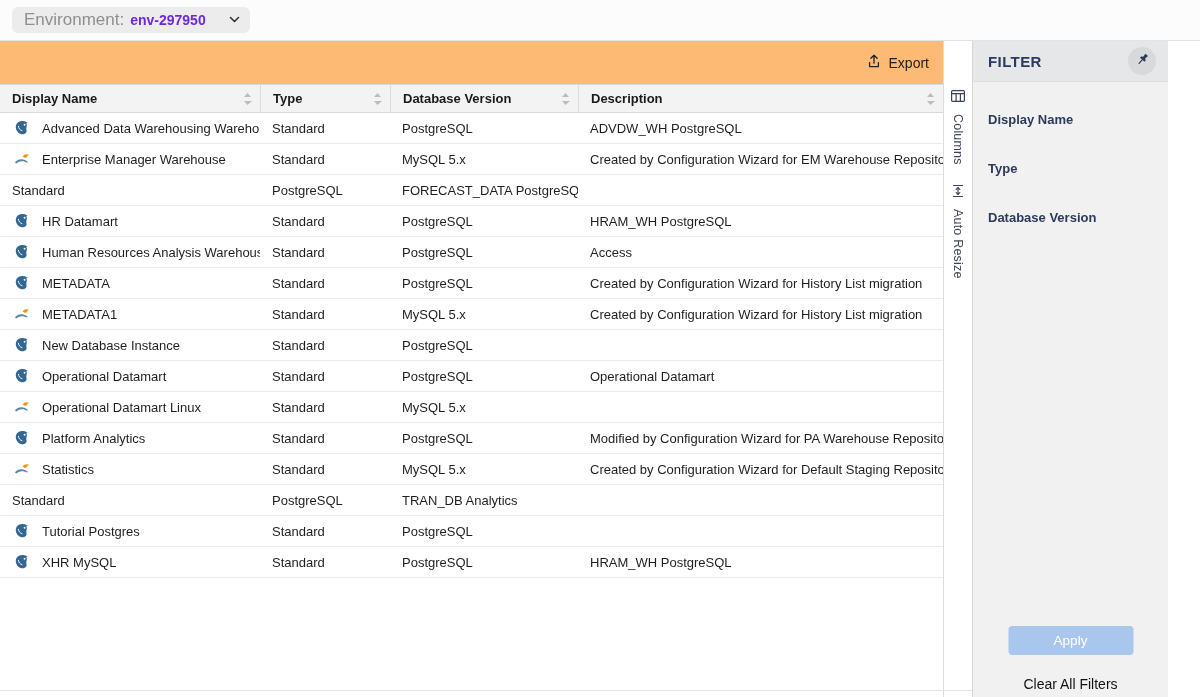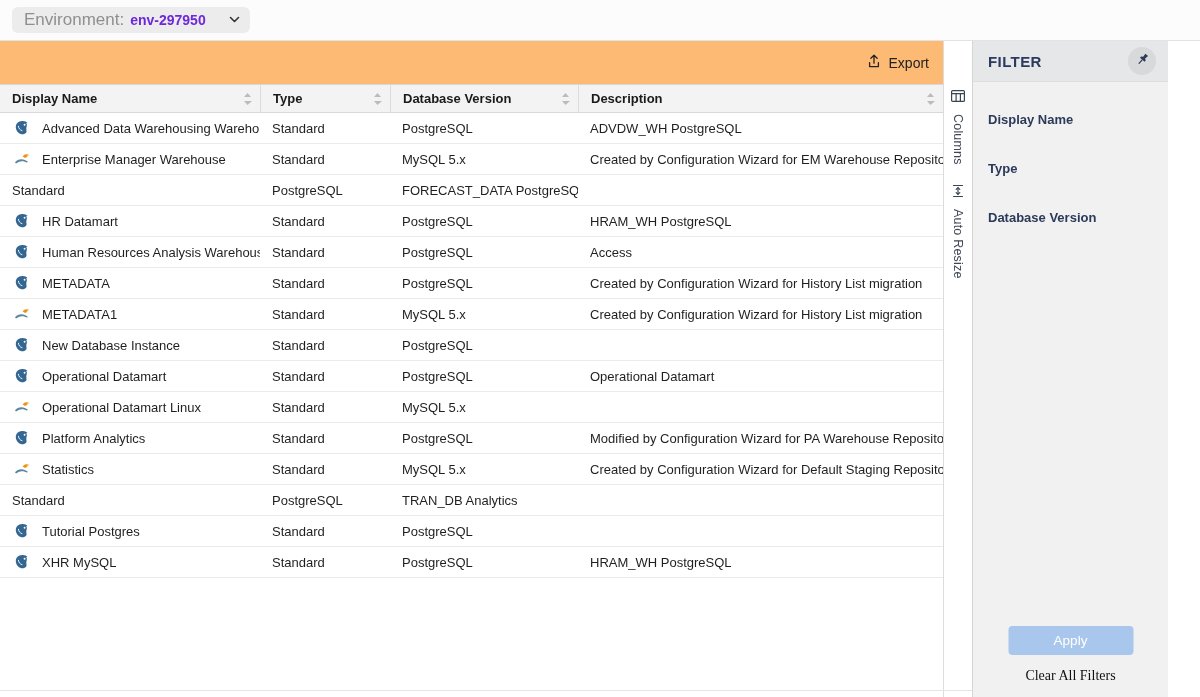--- a/index.html
+++ b/index.html
@@ -39,21 +39,21 @@
   .v-label { writing-mode:vertical-rl; font-size:12.5px; color:#3f4756; letter-spacing:.2px; white-space:nowrap; }
 
   
   .filter-panel { width:196px; background:#f1f1f2; border-left:1px solid #d5d5d5; position:relative; display:flex; flex-direction:column; }
   .filter-header { height:41px; background:#e6e7e9; border-bottom:1px solid #dddee0; display:flex; align-items:center; justify-content:space-between; padding:0 12px 0 15px; margin-top:-0px; }
   .filter-title { font-size:15px; font-weight:700; color:#2b3a5f; letter-spacing:.4px; }
   .pin-btn { width:28px; height:28px; border-radius:50%; background:#d8d9db; border:none; display:flex; align-items:center; justify-content:center; cursor:pointer; }
   .filter-body { padding:30px 15px 0 15px; }
   .filter-field-label { font-size:13px; font-weight:700; color:#2c3a5a; margin-bottom:34px; cursor:default; }
   .apply-btn { position:absolute; bottom:42px; left:50%; transform:translateX(-50%); width:125px; height:29px; background:#a9c6ec; color:#fff; border:none; border-radius:4px; font-size:13.5px; font-family:inherit; cursor:pointer; }
-  .clear-link { position:absolute; bottom:13px; left:0; width:100%; text-align:center; font-size:14px; color:#111; cursor:pointer; background:none; border:none; font-family:Liberation Serif, serif; }
+  .clear-link { position:absolute; bottom:5px; left:0; width:100%; text-align:center; font-size:14px; color:#111; cursor:pointer; background:none; border:none; font-family:Liberation Sans, sans-serif; }
 </style>
 </head>
 <body>
 
 <div class="env-bar">
   <div class="env-select">
     <span class="env-label">Environment:</span>
     <span class="env-value">env-297950</span>
     <span class="chevron">
       <svg width="11" height="8" viewBox="0 0 11 8">

